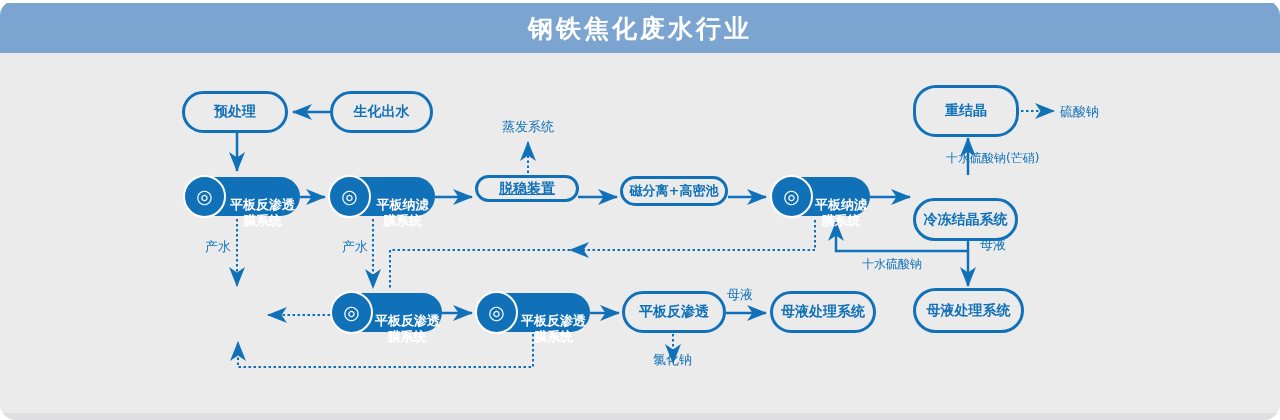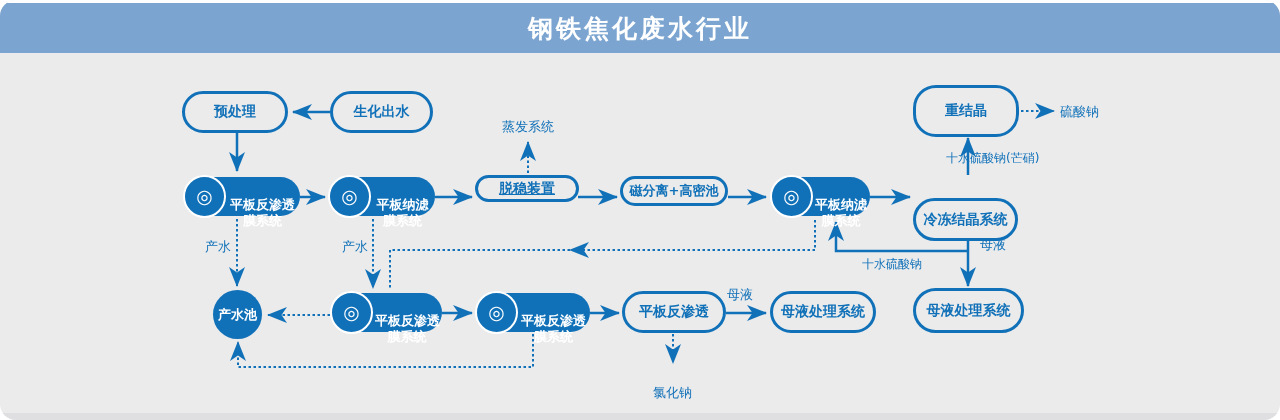--- a/index.html
+++ b/index.html
@@ -159,23 +159,20 @@
     <div class="txt">
       <div>平板纳滤</div>
       <div>膜系统</div>
     </div>
   </div>
 
   <div class="opill" style="left:913px;top:175px;width:105px;height:43px;margin-top:23px;">
     <span>冷冻结晶系统</span>
   </div>
 
-  <div class="pool" style="left:213px;top:290px;width:49px;height:49px;">
-    <span>产水池</span>
-  </div>
 
   <div class="fpill" style="left:330px;top:291px;width:112px;">
     <div class="body"></div>
     <div class="disc">
       <span>◎</span>
     </div>
     <div class="txt">
       <div>平板反渗透</div>
       <div>膜系统</div>
     </div>
@@ -205,16 +202,16 @@
   </div>
 
   <div class="lbl" style="left:502px;top:118px;">蒸发系统</div>
   <div class="lbl" style="left:1060px;top:103px;">硫酸钠</div>
   <div class="lbl tiny" style="left:946px;top:150px;">十水硫酸钠(芒硝)</div>
   <div class="lbl" style="left:205px;top:238px;">产水</div>
   <div class="lbl" style="left:342px;top:238px;">产水</div>
   <div class="lbl" style="left:980px;top:236px;">母液</div>
   <div class="lbl tiny" style="left:862px;top:256px;">十水硫酸钠</div>
   <div class="lbl" style="left:727px;top:286px;">母液</div>
-  <div class="lbl" style="left:653px;top:384px;">氯化钠</div>
+  <div class="lbl" style="left:653px;top:351px;">氯化钠</div>
 
   <div class="footer-strip"></div>
 </div>
 
 </body></html>

